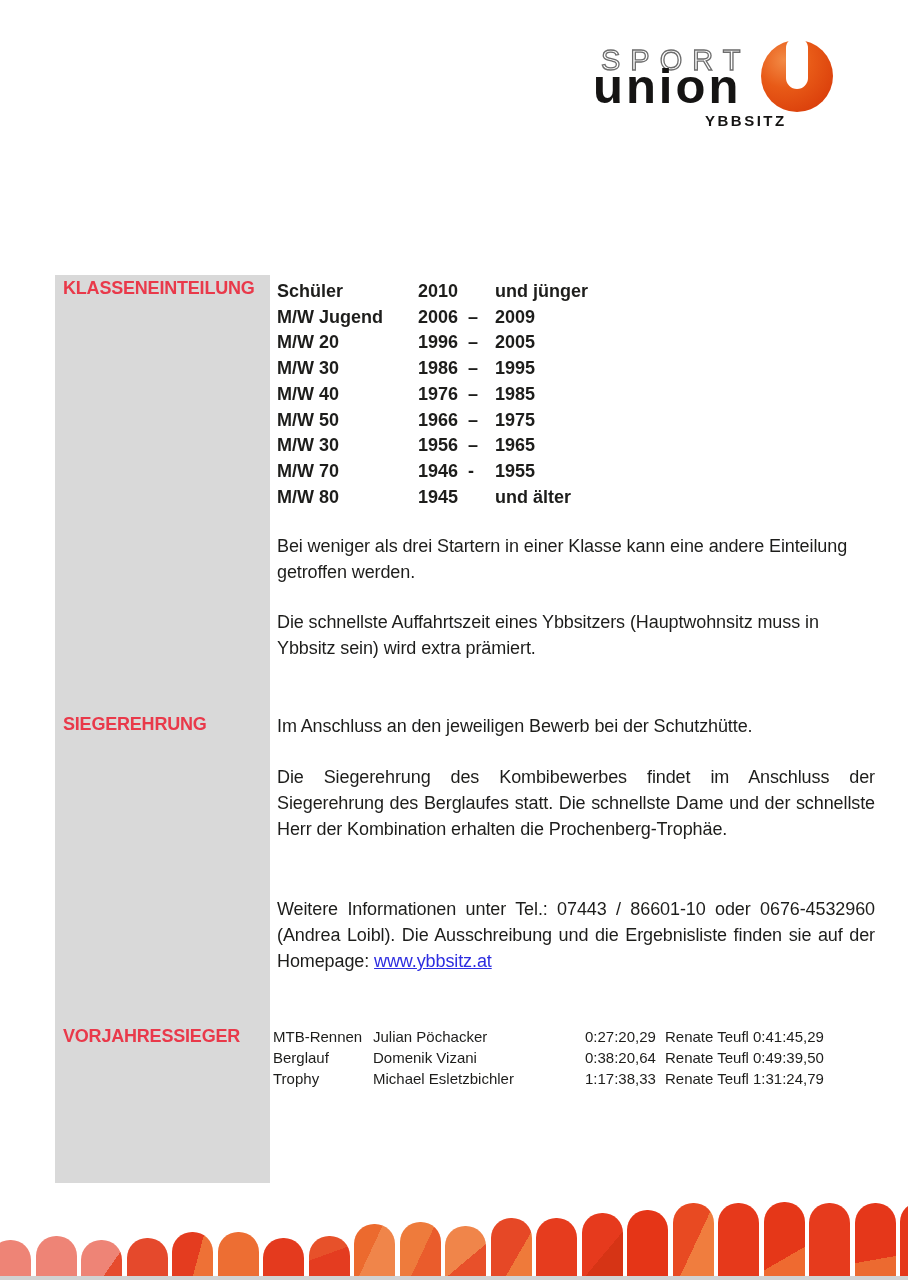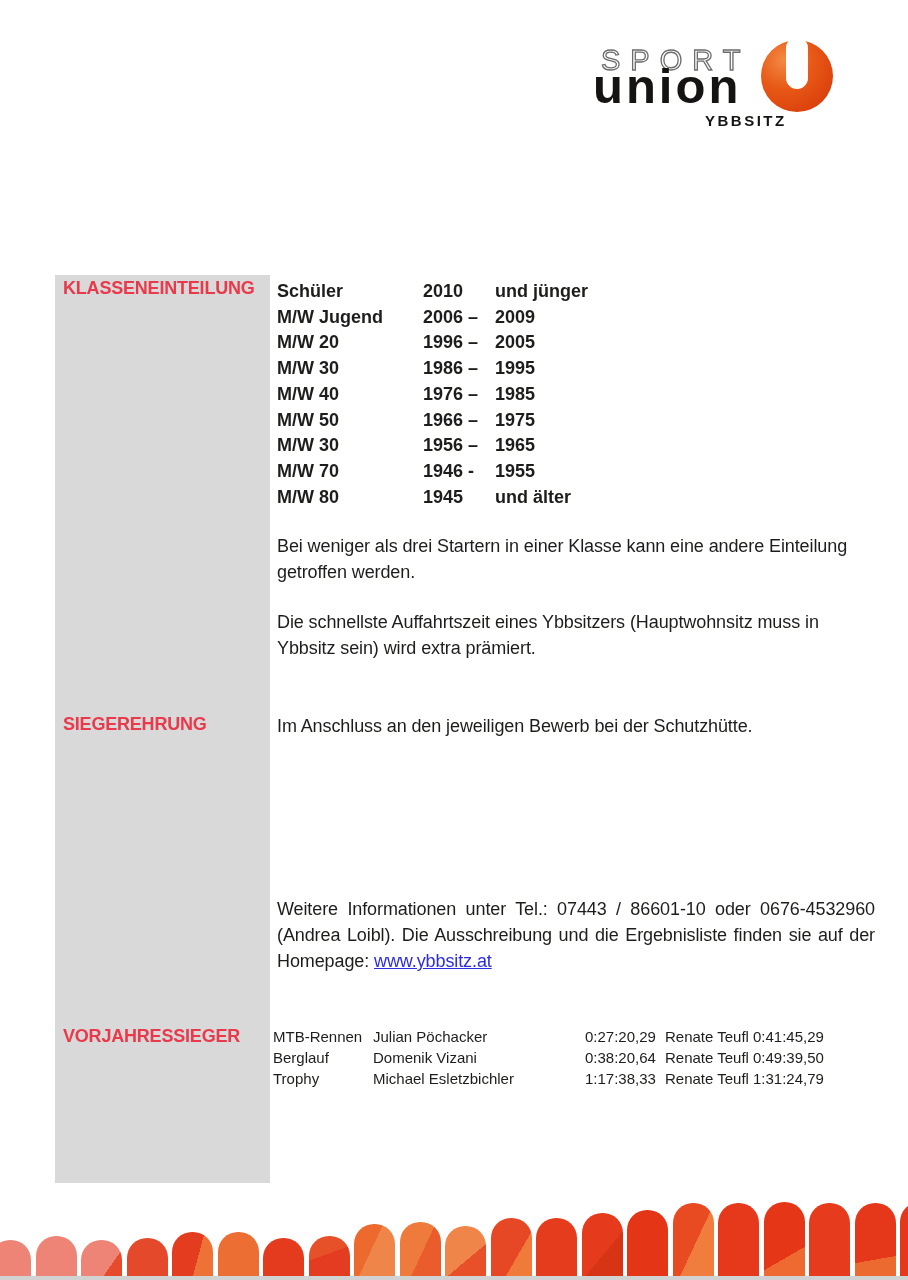--- a/index.html
+++ b/index.html
@@ -48,21 +48,21 @@
     font-size:18px; font-weight:700; line-height:26px;
     color:#e9394a;
     letter-spacing:-0.2px;
   }
 
   
   .content-block { position:absolute; left:277px; width:598px; font-size:18px; line-height:26px; }
   .classes { left:277px; top:279px; }
   .k-row { display:flex; line-height:25.7px; font-weight:700; }
   .k-name { width:141px; }
-  .k-from { width:50px;text-align:center; }
+  .k-from { width:50px; }
   .k-dash { width:27px; }
   .k-to { flex:1; }
 
   .para { letter-spacing:-0.1px; }
   .just { text-align:justify; text-align-last:left; }
   .p1 { top:533px; }
   .p2 { top:609px; }
   .p3 { top:713px; }
   .p4 { top:764px; }
   .p5 { top:896px; }
@@ -172,20 +172,21 @@
         <span class="k-name">M/W 80</span>
         <span class="k-from">1945</span>
         <span class="k-dash"></span>
         <span class="k-to">und älter</span>
       </div>
     </div>
 
   <div class="content-block para p1">Bei weniger als drei Startern in einer Klasse kann eine andere Einteilung getroffen werden.</div>
   <div class="content-block para p2">Die schnellste Auffahrtszeit eines Ybbsitzers (Hauptwohnsitz muss in Ybbsitz sein) wird extra prämiert.</div>
   <div class="content-block para p3">Im Anschluss an den jeweiligen Bewerb bei der Schutzhütte.</div>
+  <div class="content-block para just p4">Die Siegerehrung des Kombibewerbes findet im Anschluss der Siegerehrung des Berglaufes statt. Die schnellste Dame und der schnellste Herr der Kombination erhalten die Prochenberg-Trophäe.</div>
   <div class="content-block para just p5">
     <span>Weitere Informationen unter Tel.: 07443 / 86601-10 oder 0676-4532960 (Andrea Loibl). Die Ausschreibung und die Ergebnisliste finden sie auf der Homepage: </span><a class="link">www.ybbsitz.at</a>
   </div>
 
   <div class="winners" id="winners-table">
       <div class="w-row">
         <span class="w-event">MTB-Rennen</span>
         <span class="w-male">Julian Pöchacker</span>
         <span class="w-mtime">0:27:20,29</span>
         <span class="w-female">Renate Teufl</span>

